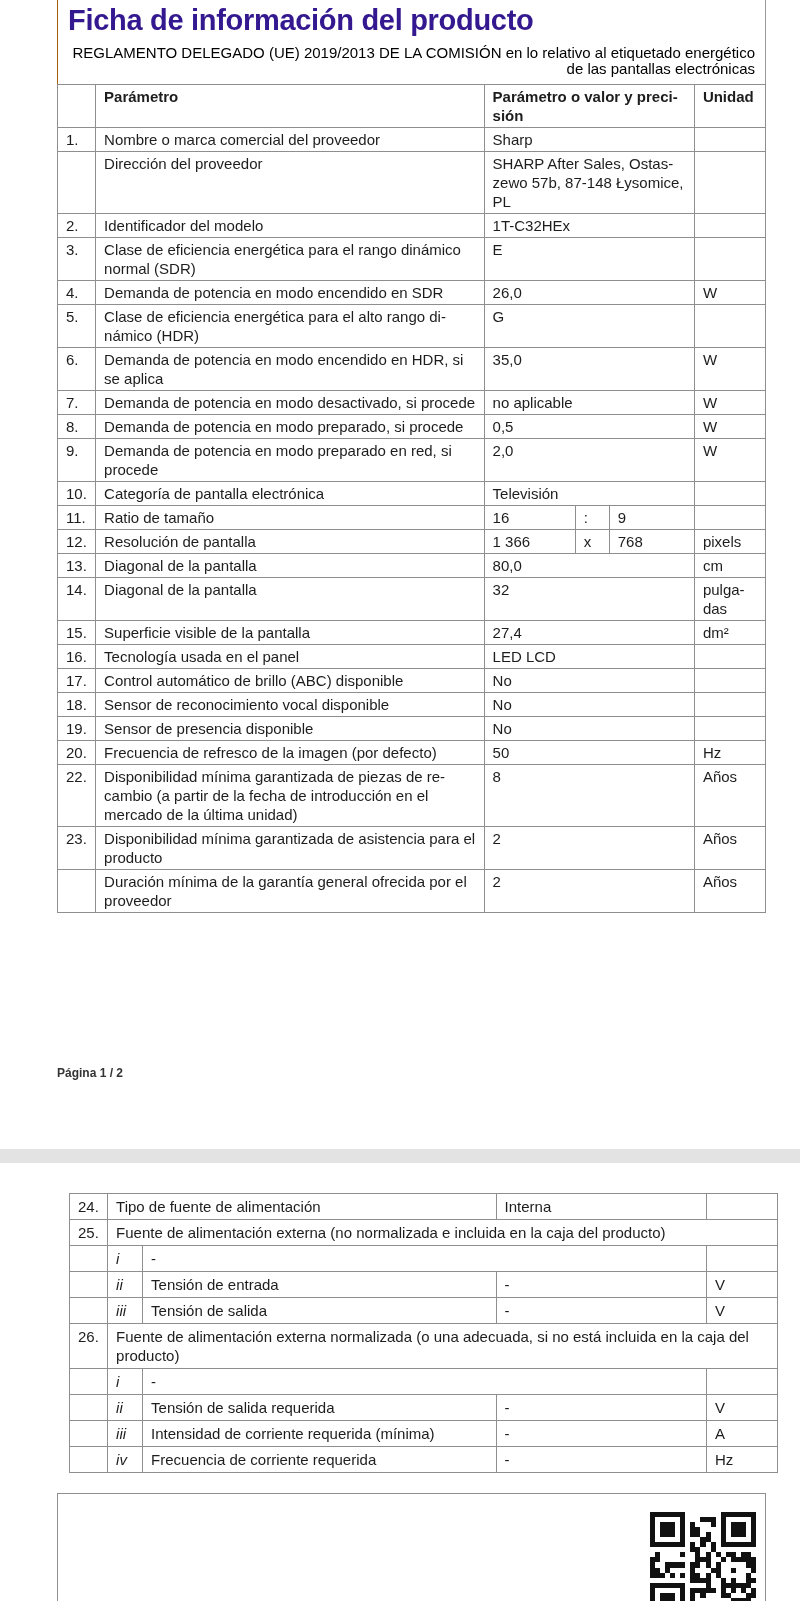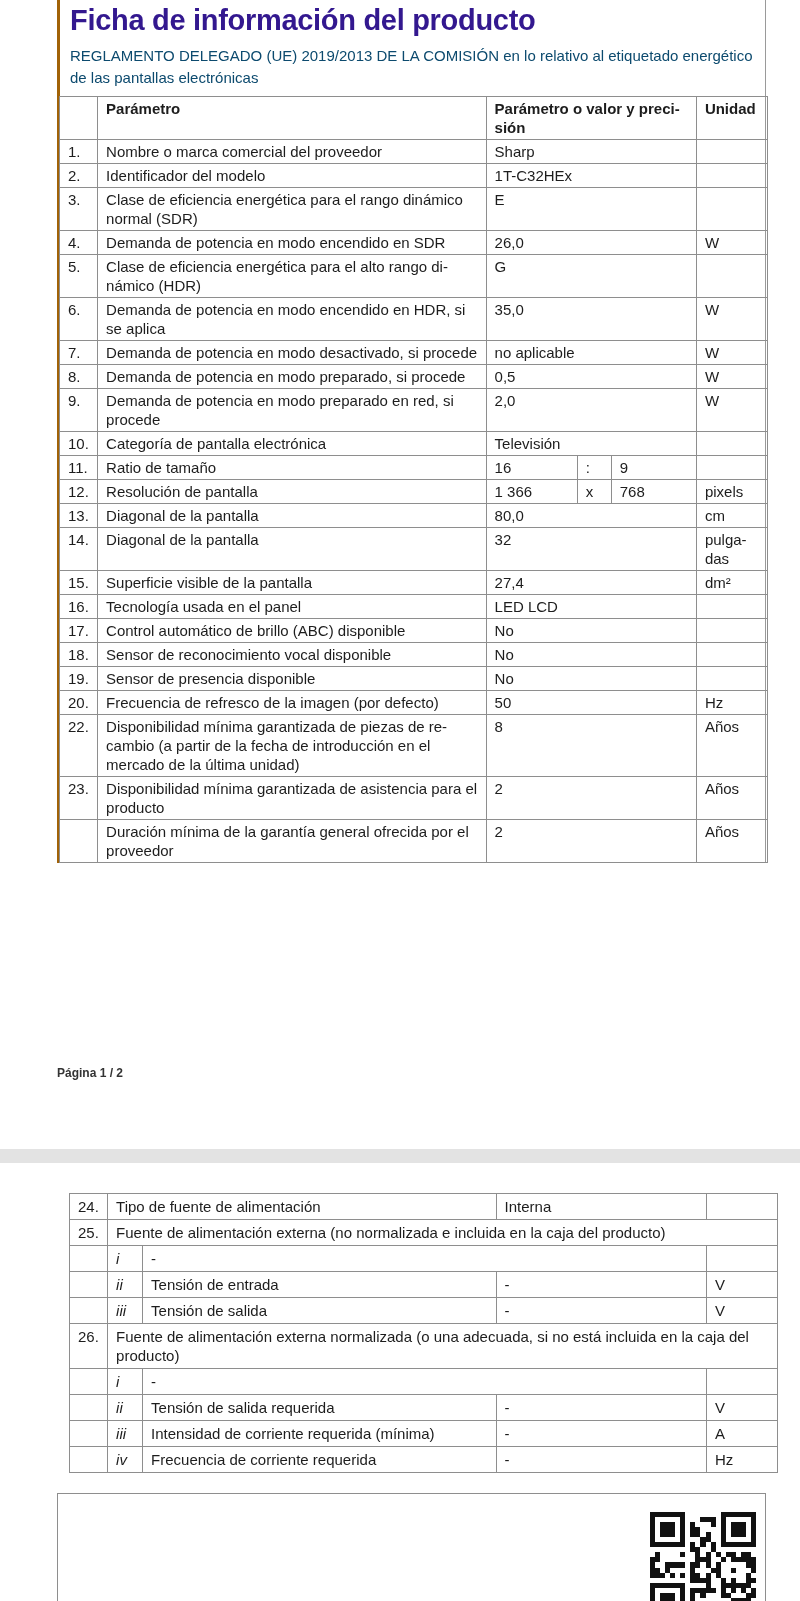--- a/index.html
+++ b/index.html
@@ -9,30 +9,30 @@
     overflow:hidden;
     background:#ffffff;
     font-family:"Liberation Sans",sans-serif;
     color:#1d1d1d;
     -webkit-font-smoothing:antialiased;
   }
   
   .page1-frame{
     position:absolute;left:57px;top:0;width:709px;
     box-sizing:border-box;
-    border-left:3px solid #a16207;border-right:1px solid #9a9a9a;
+    border-left:1px solid #a16207;border-right:1px solid #9a9a9a;
   }
   .doc-title{
     margin:3px 0 0 10px;
     font-size:29px;line-height:34px;font-weight:bold;
     color:#33188f;letter-spacing:-0.3px;
   }
   .doc-subtitle{
     margin:8px 10px 7px 10px;max-width:690px;
-    font-size:15px;line-height:22px;color:#0c4a6e;
+    font-size:15px;line-height:16px;color:#000000;text-align:right;
   }
   
   table.fiche{
     border-collapse:collapse;table-layout:fixed;
     width:709px;margin-left:-1px;
     font-size:15px;line-height:19px;color:#1d1d1d;
   }
   table.fiche td,table.fiche th{
     border:1px solid #8e8e8e;
     padding:2px 8px;vertical-align:top;text-align:left;
@@ -89,20 +89,26 @@
         <th>Parámetro</th>
         <th colspan="3">Parámetro o valor y preci­sión</th>
         <th>Unidad</th>
       </tr>
     </thead>
     <tbody id="page1-body">
         <tr>
           <td class="num-cell">1.</td>
           <td>Nombre o marca comercial del proveedor</td>
           <td colspan="3">Sharp</td>
+          <td></td>
+        </tr>
+        <tr>
+          <td class="num-cell"></td>
+          <td>Dirección del proveedor</td>
+          <td colspan="3">SHARP After Sales, Ostas­zewo 57b, 87-148 Łysomi­ce, PL</td>
           <td></td>
         </tr>
         <tr>
           <td class="num-cell">2.</td>
           <td>Identificador del modelo</td>
           <td colspan="3">1T-C32HEx</td>
           <td></td>
         </tr>
         <tr>
           <td class="num-cell">3.</td>

